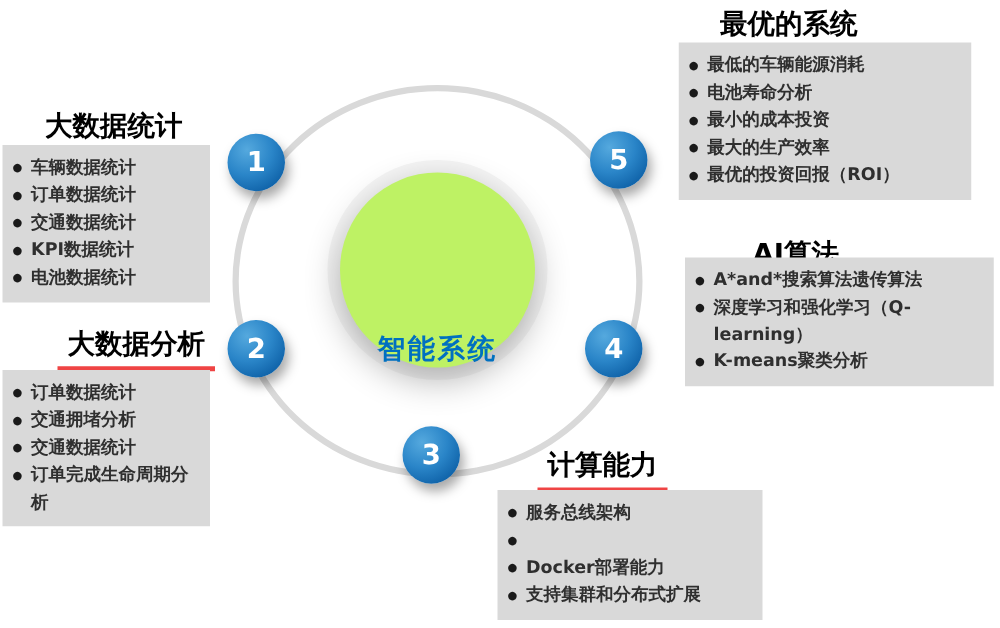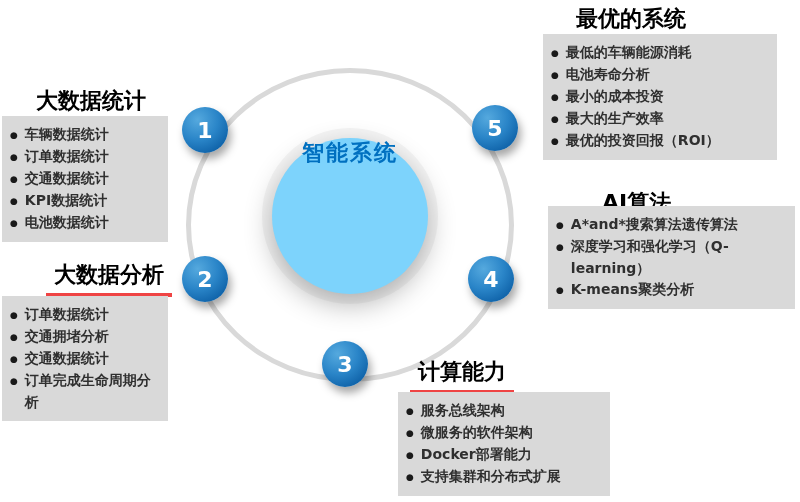--- a/index.html
+++ b/index.html
@@ -24,24 +24,24 @@
     border-radius:50%;
     box-sizing:border-box;
   }
 
   
   #center-node{
     position:absolute;
     left:272px; top:138px;
     width:156px; height:156px;
     border-radius:50%;
-    background:#7dd3fc;
+    background:#bef264;
     box-shadow:0 10px 28px rgba(0,0,0,0.30), 0 0 0 10px rgba(215,215,215,0.25);
     display:flex;
-    align-items:flex-start;
+    align-items:flex-end;
     justify-content:center;
   }
   #center-label{
     color:#0070C0;
     font-size:22px;
     font-weight:bold;
     letter-spacing:2px;
   }
 
   
@@ -69,21 +69,21 @@
     position:absolute;
     font-size:22px;
     font-weight:bold;
     color:#000000;
     border-bottom:4px solid #ef4444;
     padding:0 8px 3px 8px;
     white-space:nowrap;
   }
   #title-1{left:28px;  top:86px;}
   #title-2{left:46px;  top:260px;}
-  #title-3{left:410px; top:357px;}
+  #title-3{left:430px; top:357px;}
   #title-4{left:594px; top:188px;}
   #title-5{left:568px; top:4px;}
 
   
   .sec-box{
     position:absolute;
     margin:0;
     padding:8px 8px;
     list-style:none;
     background:#D9D9D9;
@@ -183,21 +183,20 @@
     </ul>
 
   <div id="title-3" class="sec-title">计算能力</div>
   <ul id="box-3" class="sec-box">
       <li>
         <span class="bullet">●</span>
         <span>服务总线架构</span>
       </li>
       <li>
         <span class="bullet">●</span>
-        <span>微服务的软件架构</span>
       </li>
       <li>
         <span class="bullet">●</span>
         <span>Docker部署能力</span>
       </li>
       <li>
         <span class="bullet">●</span>
         <span>支持集群和分布式扩展</span>
       </li>
     </ul>

